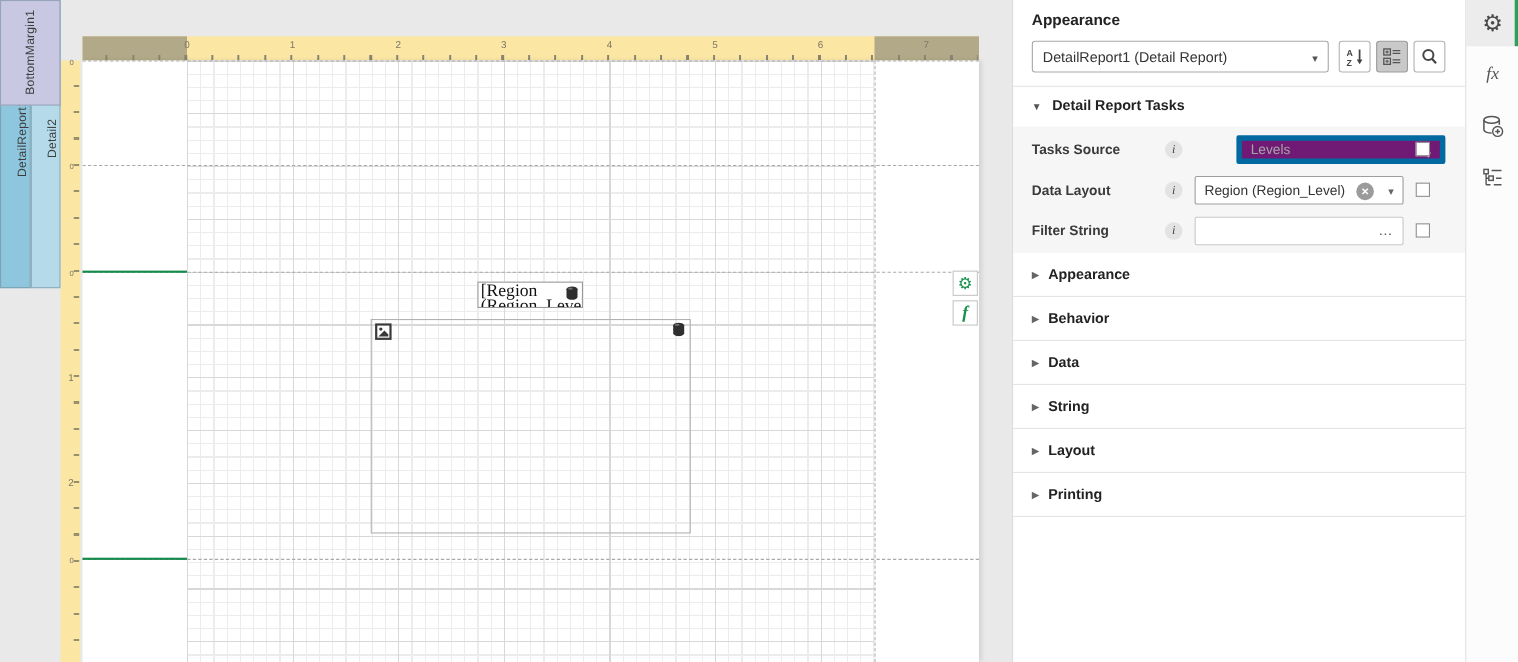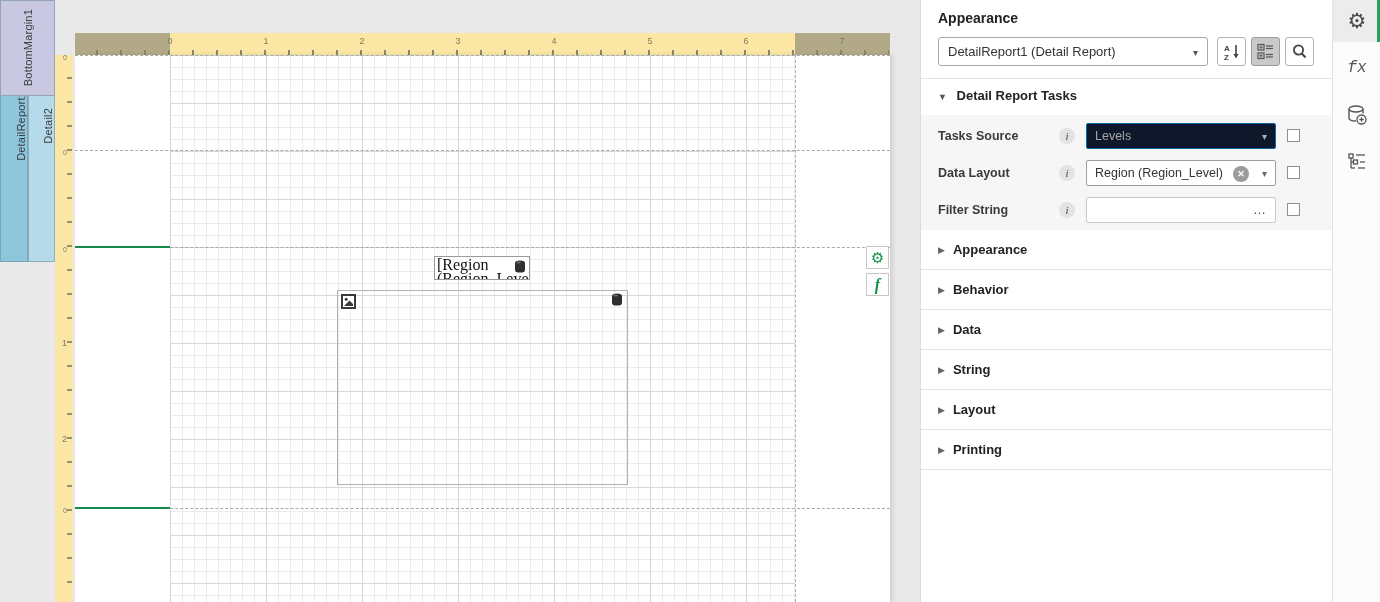--- a/index.html
+++ b/index.html
@@ -83,21 +83,21 @@
   #tasks-header .tri { font-size:9px; color:#555; margin-right:6px; }
   #tasks-block { position:absolute; left:0; top:115px; width:412px; height:115px; background:#f6f6f6; }
   .trow { position:absolute; left:0; width:412px; height:26px; }
   .trow .tlabel { position:absolute; left:17px; top:0; line-height:26px; font-size:12.5px; font-weight:700; color:#3a3a3a; }
   .info-i { position:absolute; left:138px; top:5px; width:16px; height:16px; border-radius:50%;
     background:#e3e3e3; color:#444; font-family:"Liberation Serif", serif; font-style:italic;
     font-size:11px; text-align:center; line-height:16px; }
   .tctrl { position:absolute; left:165px; top:0; width:190px; height:26px; border-radius:2px;
     font-size:12.5px; display:flex; align-items:center; padding:0 8px; }
   .tctrl .caret { position:absolute; right:8px; top:7px; font-size:10px; color:#666; }
-  .ctrl-disabled { background:#0f172a; border:1px solid #0369a1; color:#a6a6a6; }
+  .ctrl-disabled { background:#701a75; border:5px solid #0369a1; color:#a6a6a6;margin-left:38px; }
   .ctrl-combo { background:#fff; border:1px solid #9e9e9e; color:#333; }
   .ctrl-text { background:#fff; border:1px solid #c8c8c8; color:#333; }
   .clear-x { position:absolute; right:26px; top:5px; width:16px; height:16px; border-radius:50%;
     background:#9b9b9b; color:#fff; font-size:9px; font-weight:700; text-align:center; line-height:16px; cursor:pointer; }
   .ellipsis-btn { position:absolute; right:8px; top:0; line-height:24px; font-size:13px; color:#555;
     letter-spacing:1px; cursor:pointer; }
   .cbox { position:absolute; left:366px; top:6px; width:13px; height:13px; background:#fff;
     border:1px solid #8f8f8f; cursor:pointer; }
   .section { position:absolute; left:0; width:412px; height:40px; border-bottom:1px solid #e3e3e3;
     display:flex; align-items:center; padding-left:17px; cursor:pointer; }
@@ -105,21 +105,21 @@
   .section .slabel { font-size:13px; font-weight:700; color:#222;text-align:center; }
 
   
   #sidebar { position:absolute; left:1332px; top:0; width:48px; height:602px; background:#fcfcfc;
     border-left:1px solid #e2e2e2; }
   .side-item { position:absolute; left:0; width:48px; height:42px; display:flex;
     align-items:center; justify-content:center; color:#4a4a4a; cursor:pointer; }
   .side-item.active { background:#ececec; }
   .side-item.active::after { content:""; position:absolute; right:0; top:0; width:4px; height:42px; background:#2ba05a; }
   #side-gear { top:0; font-size:21px; }
-  #side-fx { top:47px; font-family:Liberation Mono, monospace; font-style:italic; font-size:16px; color:#555; }
+  #side-fx { top:47px; font-family:Liberation Serif, serif; font-style:italic; font-size:16px; color:#555; }
 </style>
 </head>
 <body>
 
 <div id="app">
 
   <div id="design">
 
     <div id="hruler">
       <div class="dark" style="left:0; width:95px;"></div>

